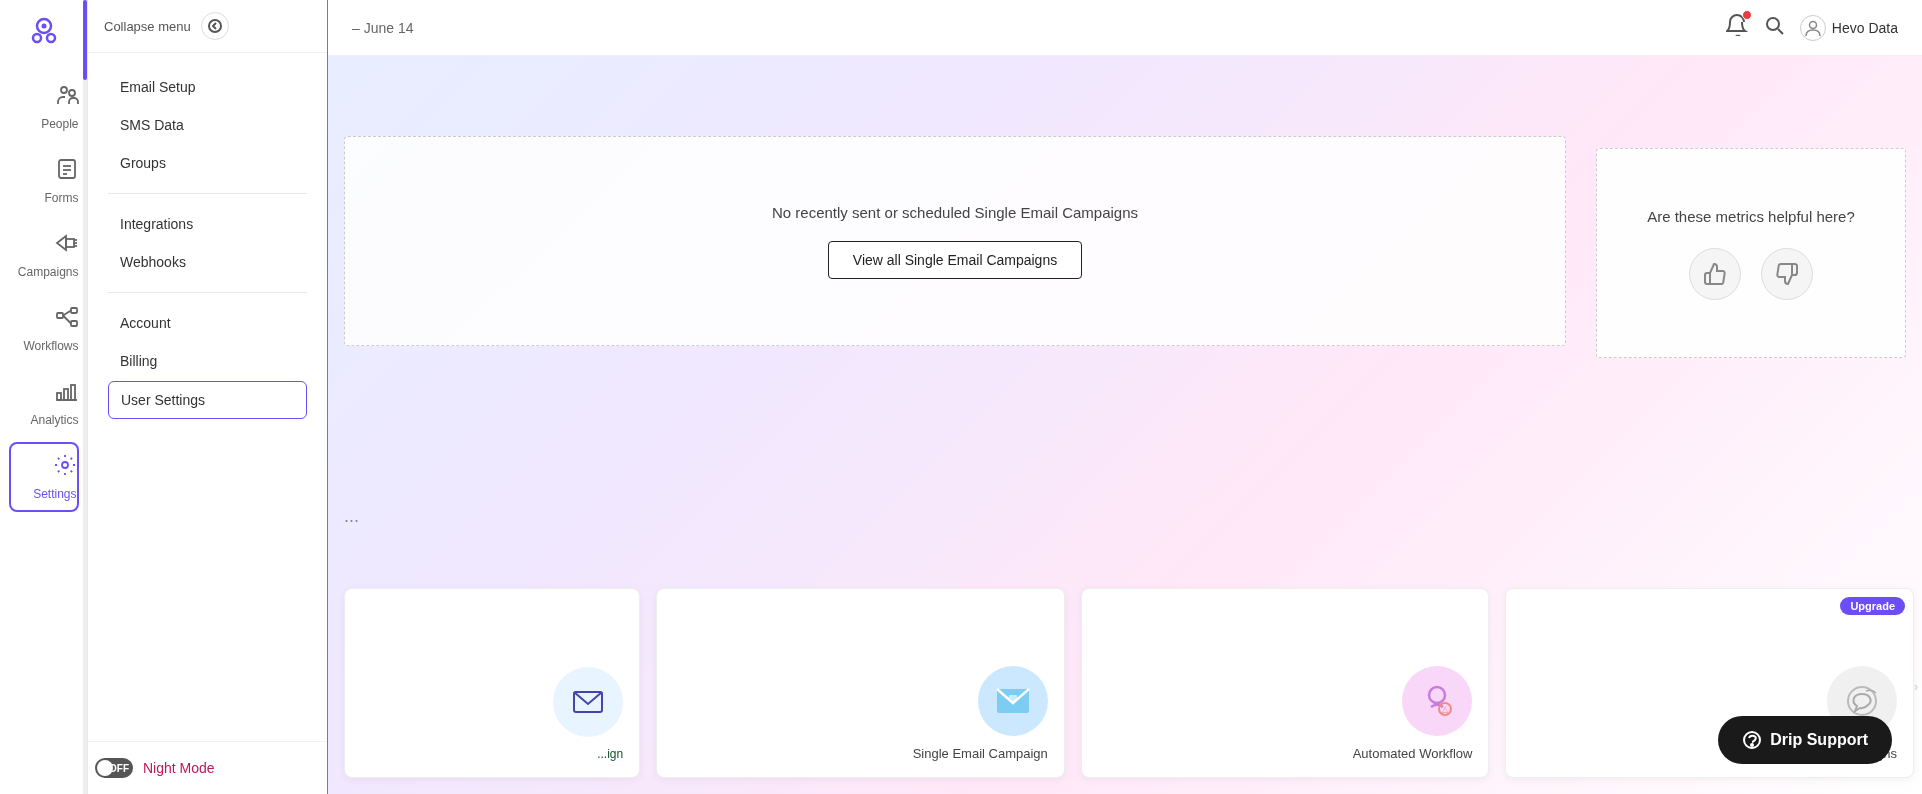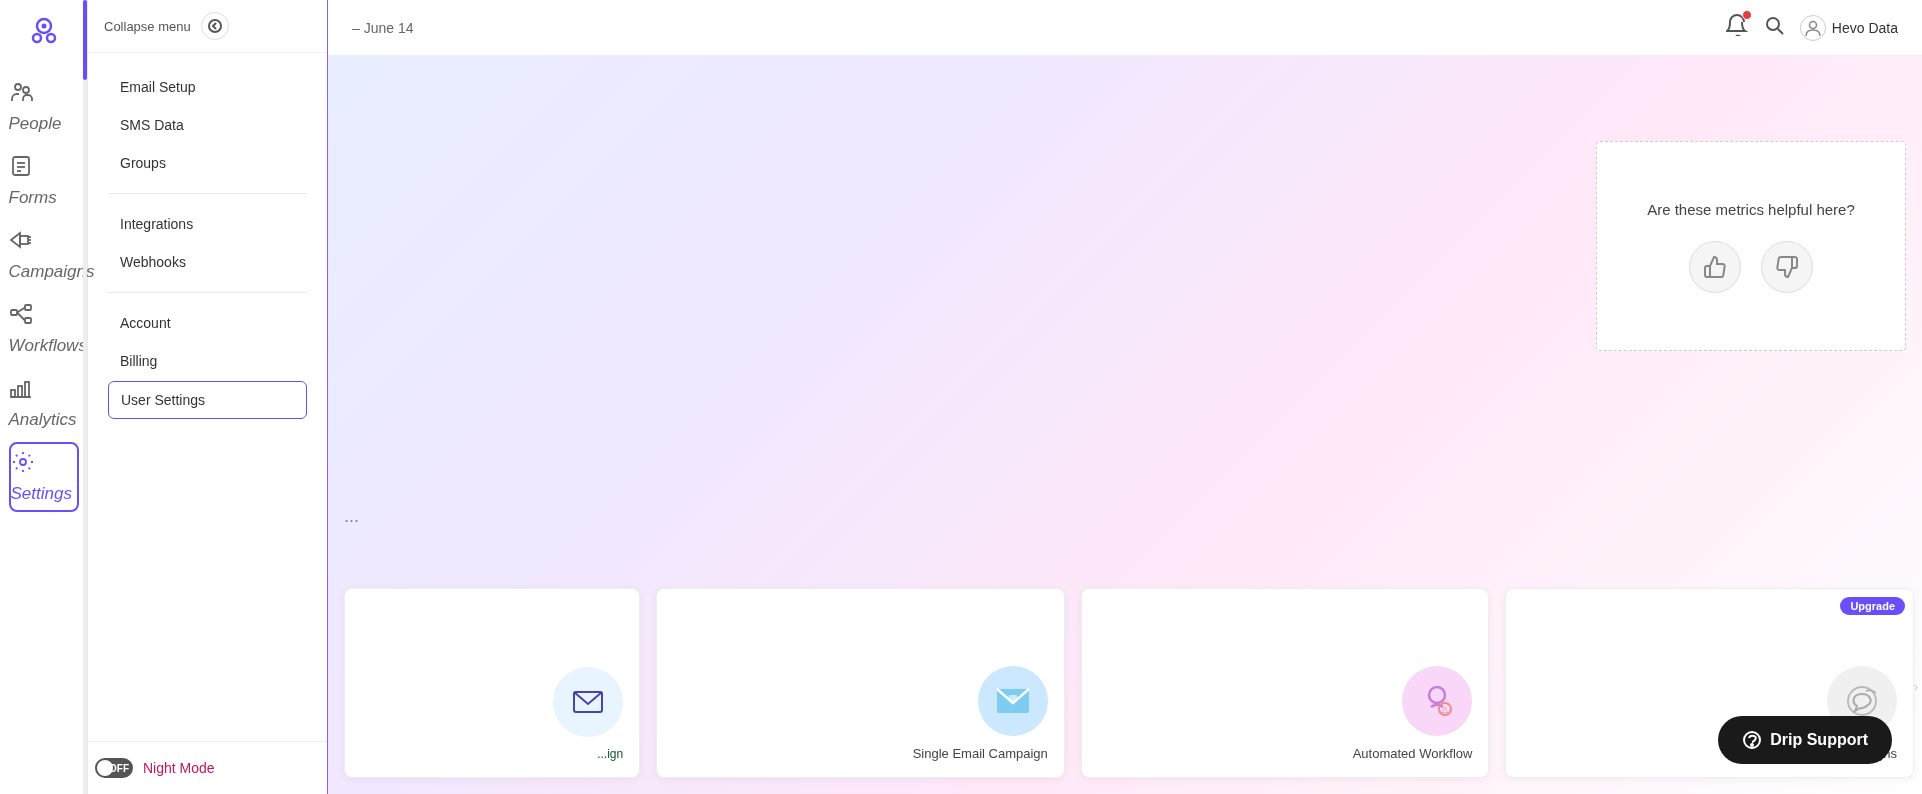--- a/index.html
+++ b/index.html
@@ -23,29 +23,28 @@
       width: 44px;
       height: 44px;
       margin-bottom: 18px;
       display: flex; align-items: center; justify-content: center;
     }
     .sidebar-narrow .nav-item {
       width: 70px;
       height: 70px;
       display: flex;
       flex-direction: column;
-      align-items: flex-start;
+      align-items: flex-end;
       justify-content: center;
       cursor: pointer;
       border-radius: 8px;
       margin-bottom: 4px;
       color: #666;
-      font-size: 17px;
+      font-size: 12px;
       gap: 4px;
-      font-style: italic;
     }
     .sidebar-narrow .nav-item.active {
       color: #6b4ef8;
       border: 2px solid #6b4ef8;
       border-radius: 8px;
     }
     .sidebar-narrow .nav-item .nav-icon { font-size: 22px; }
     .sidebar-narrow .scrollbar-track {
       position: absolute;
       right: 0;
@@ -225,21 +224,21 @@
       background: #fff;
       font-size: 14px;
       color: #222;
       cursor: pointer;
       font-weight: 400;
     }
 
     
     .metrics-card {
       position: absolute;
-      top: 85px;
+      top: 92px;
       right: 16px;
       width: 310px;
       height: 210px;
       background: rgba(255,255,255,0.92);
       border: 1.5px dashed #ccc;
       border-radius: 4px;
       display: flex;
       flex-direction: column;
       align-items: center;
       justify-content: center;
@@ -496,20 +495,24 @@
             <path d="M2 17c0-4 3-6 7-6s7 2 7 6"></path>
           </svg>
         </div>
         <span>Hevo Data</span>
       </div>
     </div>
   </div>
 
   <div class="content-area">
 
+    <div class="campaign-empty-section">
+      <div class="campaign-empty-text">No recently sent or scheduled Single Email Campaigns</div>
+      <button class="view-all-btn">View all Single Email Campaigns</button>
+    </div>
 
     <div class="metrics-card">
       <div class="metrics-question">Are these metrics helpful here?</div>
       <div class="metrics-buttons">
         <button class="thumb-btn">
           <svg width="24" height="24" viewBox="0 0 24 24" fill="none" stroke="#888" stroke-width="2">
             <path d="M14 9V5a3 3 0 0 0-3-3l-4 9v11h11.28a2 2 0 0 0 2-1.7l1.38-9a2 2 0 0 0-2-2.3H14z"></path>
             <path d="M7 22H4a2 2 0 0 1-2-2v-7a2 2 0 0 1 2-2h3"></path>
           </svg>
         </button>

